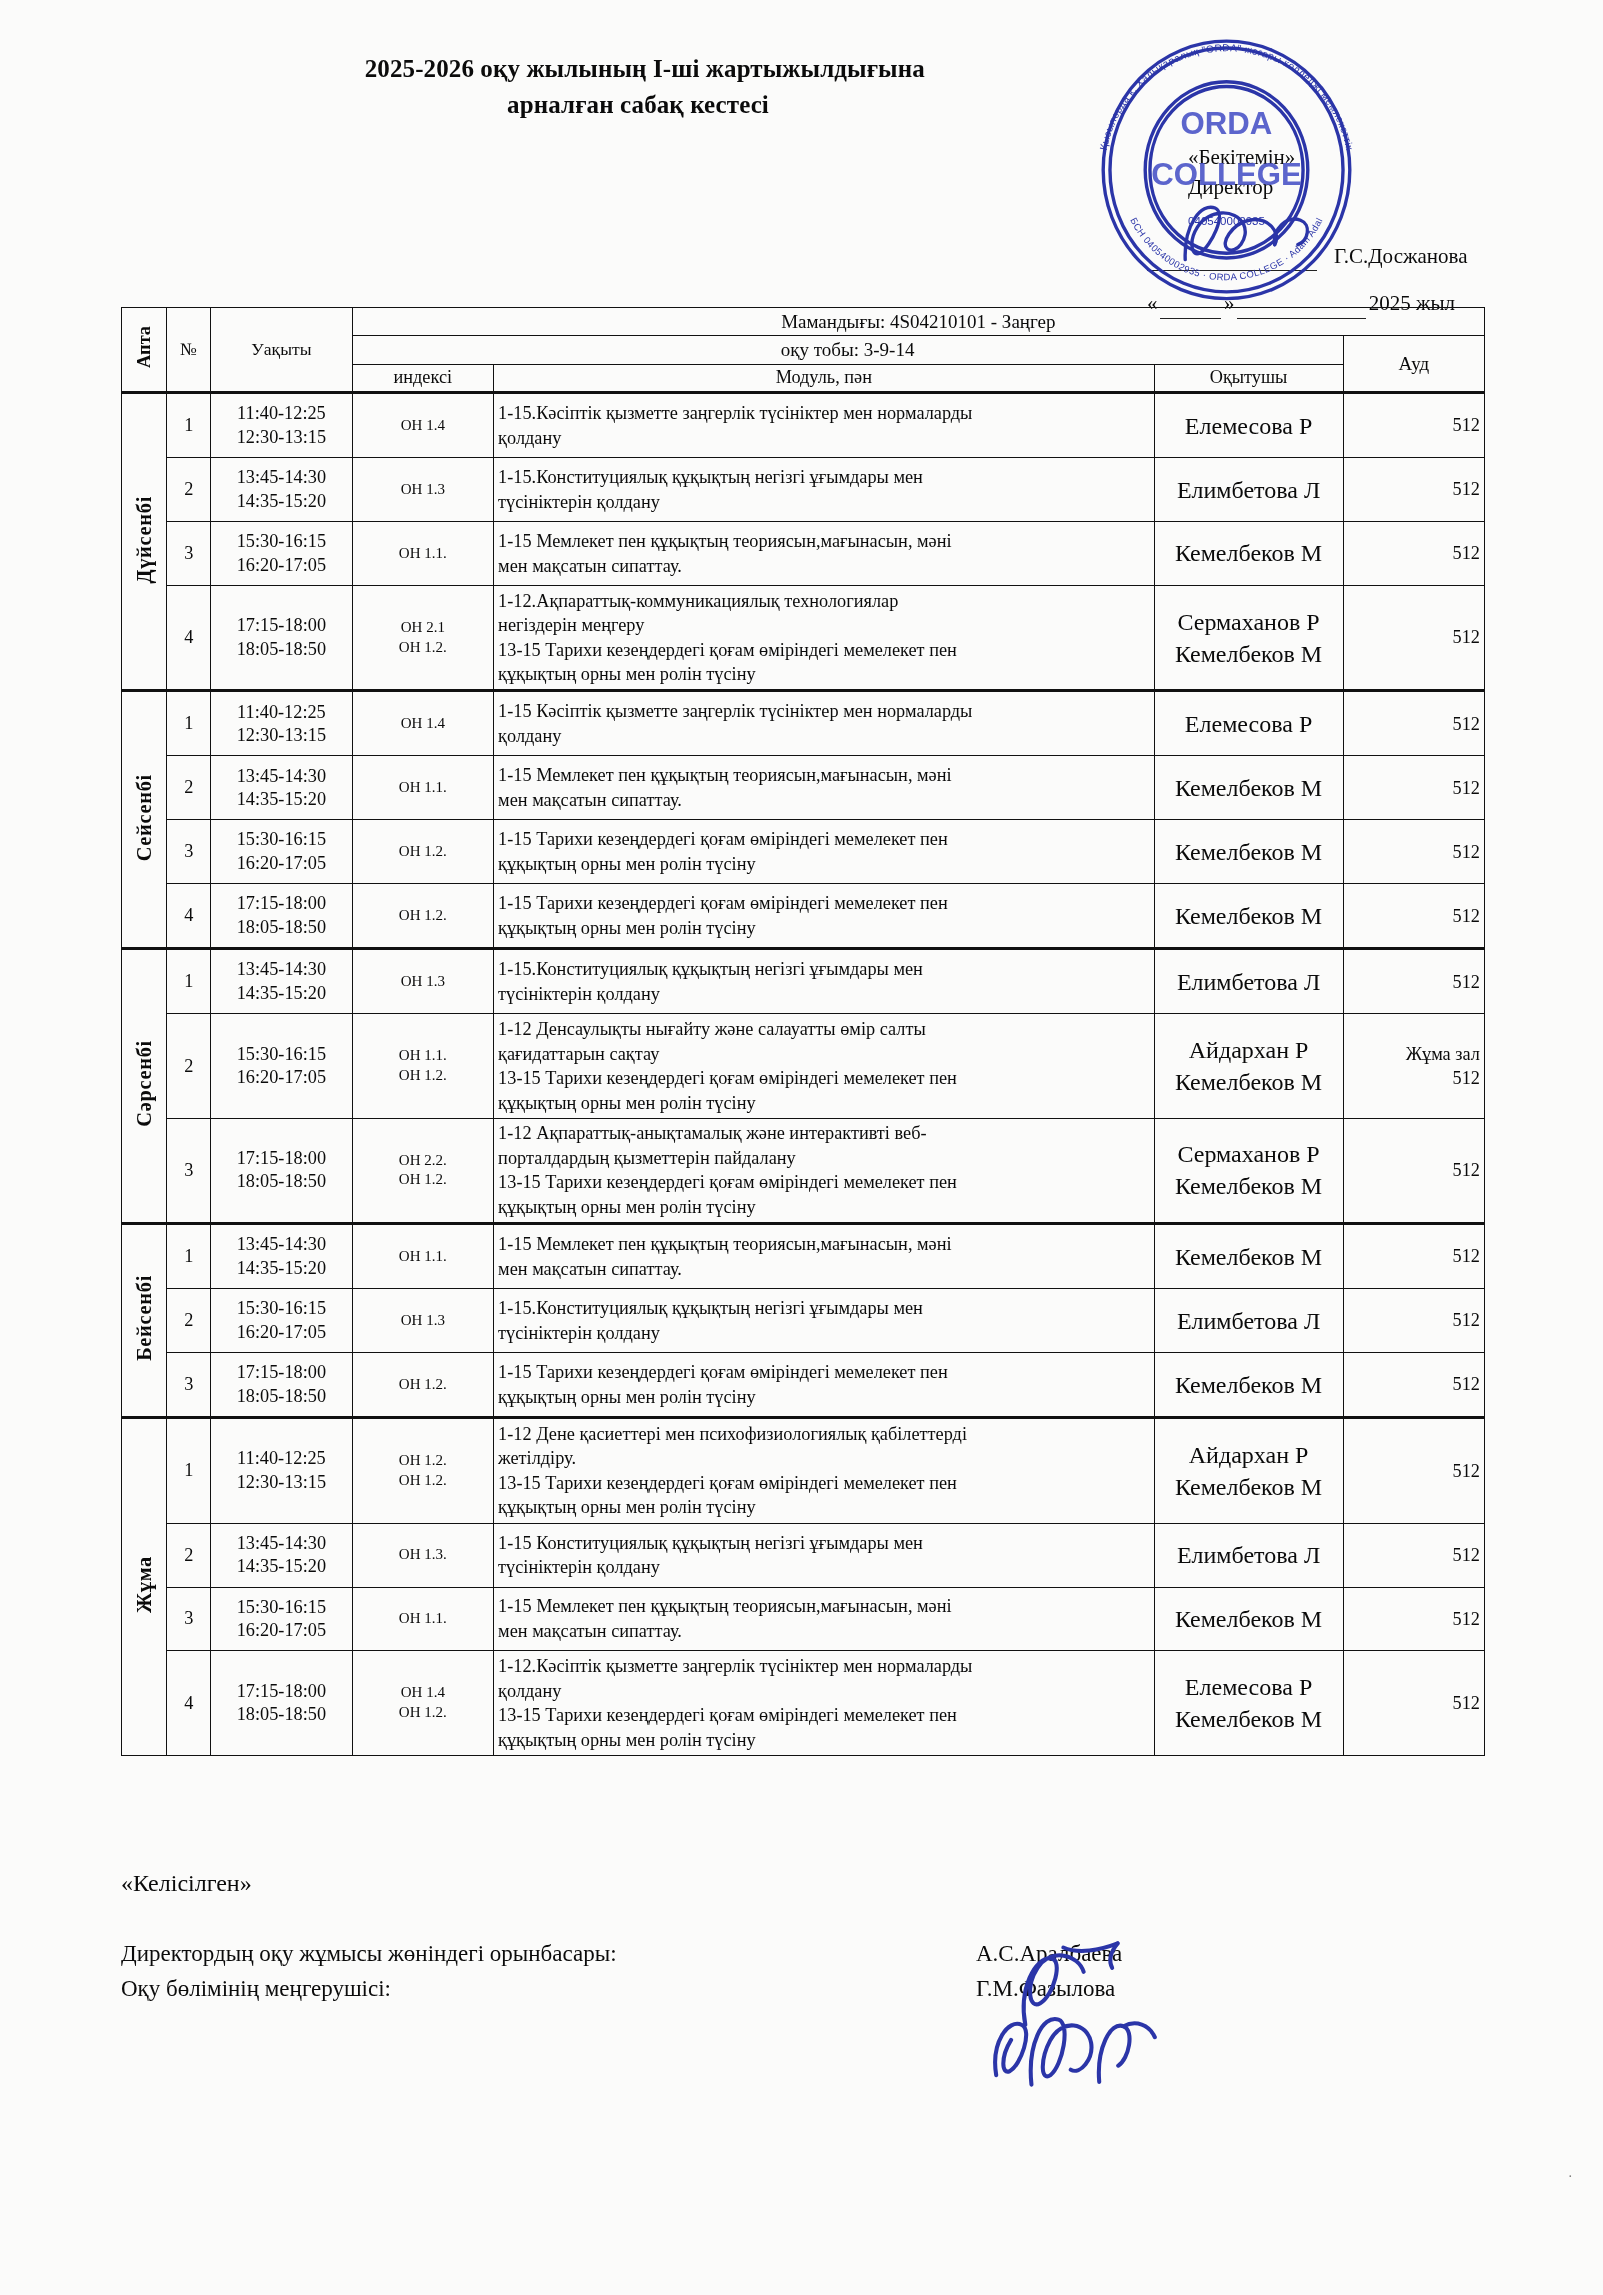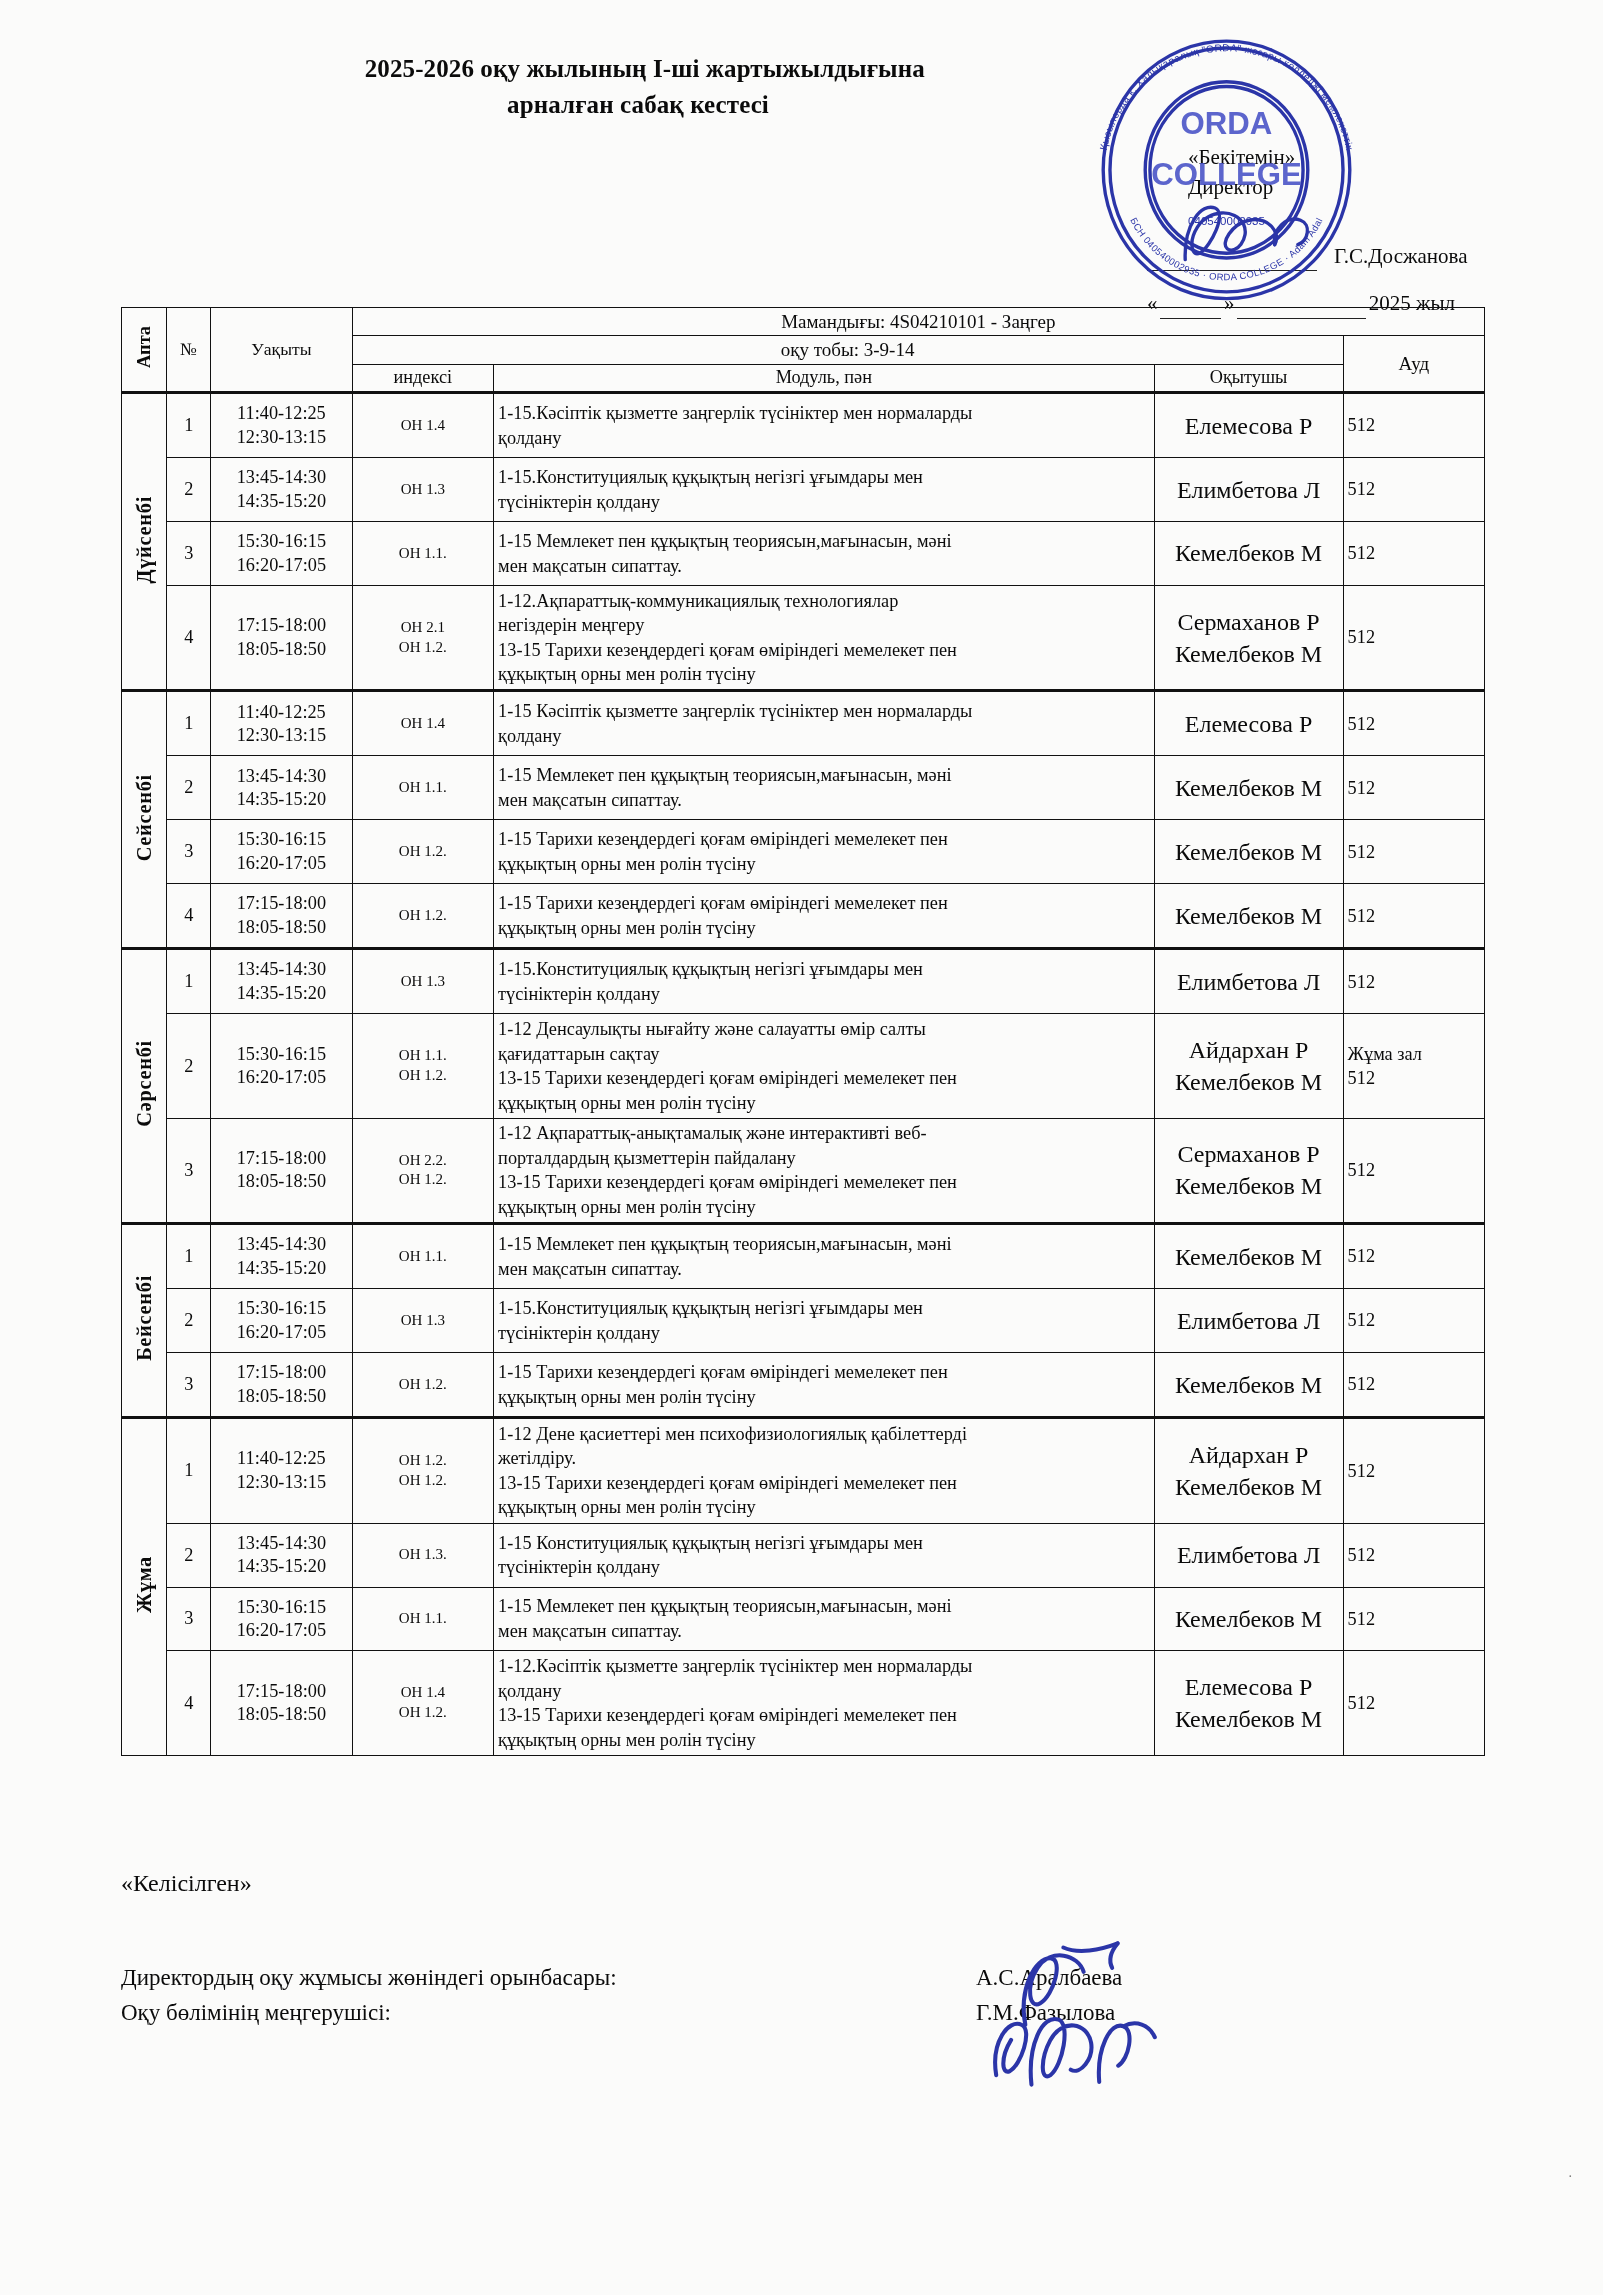--- a/index.html
+++ b/index.html
@@ -96,37 +96,37 @@
     display:inline-block; font-weight:bold; font-size:20.4px; white-space:nowrap;
     letter-spacing:0.7px;
   }
   .daycell{ text-align:center; vertical-align:middle; padding:0; }
 
   td.num{ text-align:center; font-size:18.3px; }
   td.time{ text-align:center; font-weight:bold; font-size:18.3px; line-height:1.28; white-space:nowrap;}
   td.idx { text-align:center; font-size:15px; line-height:1.32; }
   td.mod { text-align:left; font-size:18.3px; line-height:1.34; padding-left:6.8px; }
   td.tea { text-align:center; font-size:24px; line-height:1.34; }
-  td.aud { text-align:left; font-size:18.3px; line-height:1.34; vertical-align:top; padding-top:6.8px;}
+  td.aud { text-align:right; font-size:18.3px; line-height:1.34; vertical-align:top; padding-top:6.8px;}
   td.aud.mid{ vertical-align:middle; padding-top:2.7px;}
 
   tr.day-start > td{ border-top:3.4px solid #111; }
   .mod p{ margin:0; }
   .time p{ margin:0; }
   .idx p{ margin:0; }
   .tea p{ margin:0; }
   .aud p{ margin:0; }
 
   
   .footer{
     position:absolute; left:121px; top:1870px; width:1391px;
     font-size:23px;
   }
   .kelisilgen{ font-size:24px; }
-  .foot-rows{ margin-top:64px; position:relative;}
+  .foot-rows{ margin-top:40px; position:relative;}
   .foot-rows .fr{ display:flex; align-items:baseline; }
   .foot-rows .lbl{ width:855px; font-size:23px; line-height:1.5;}
   .foot-rows .nm { font-size:23px; line-height:1.5; white-space:nowrap;}
   .tiny-mark{
     position:absolute; left:1568px; top:2169px; font-size:13.6px; color:#777;
   }
 </style>
 </head>
 <body>
 

